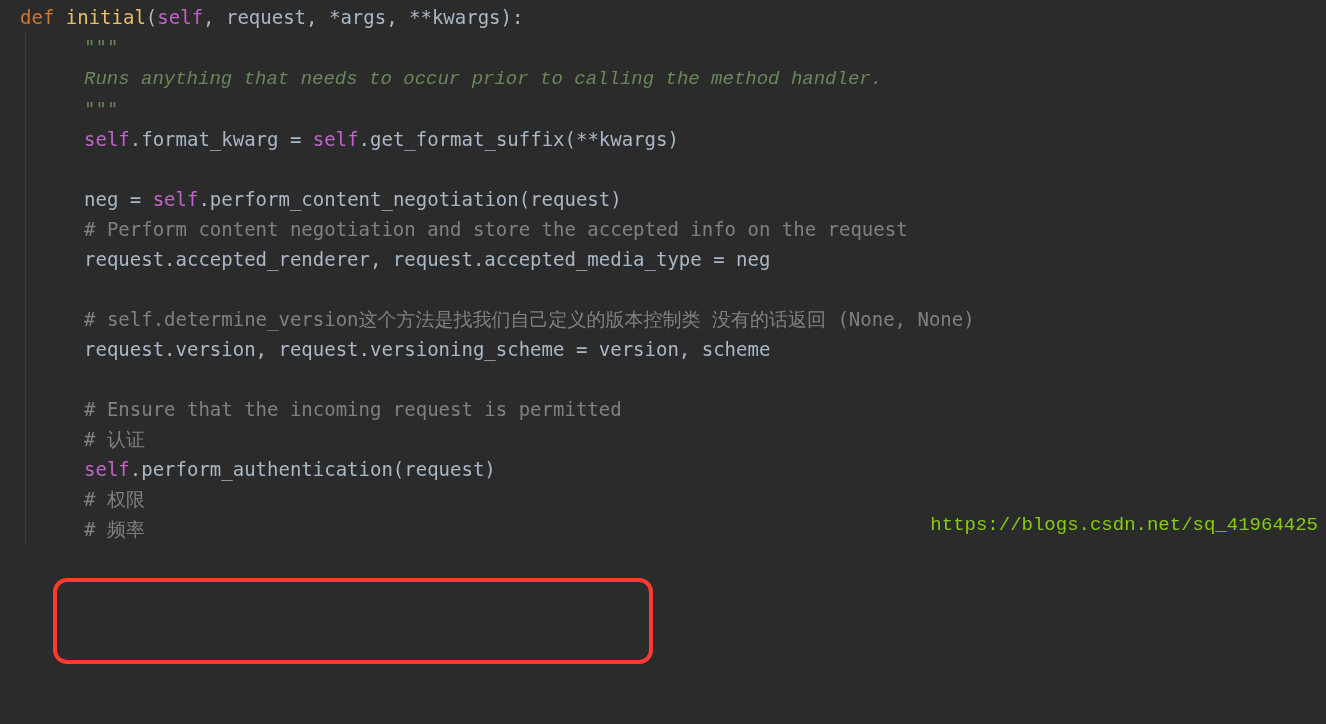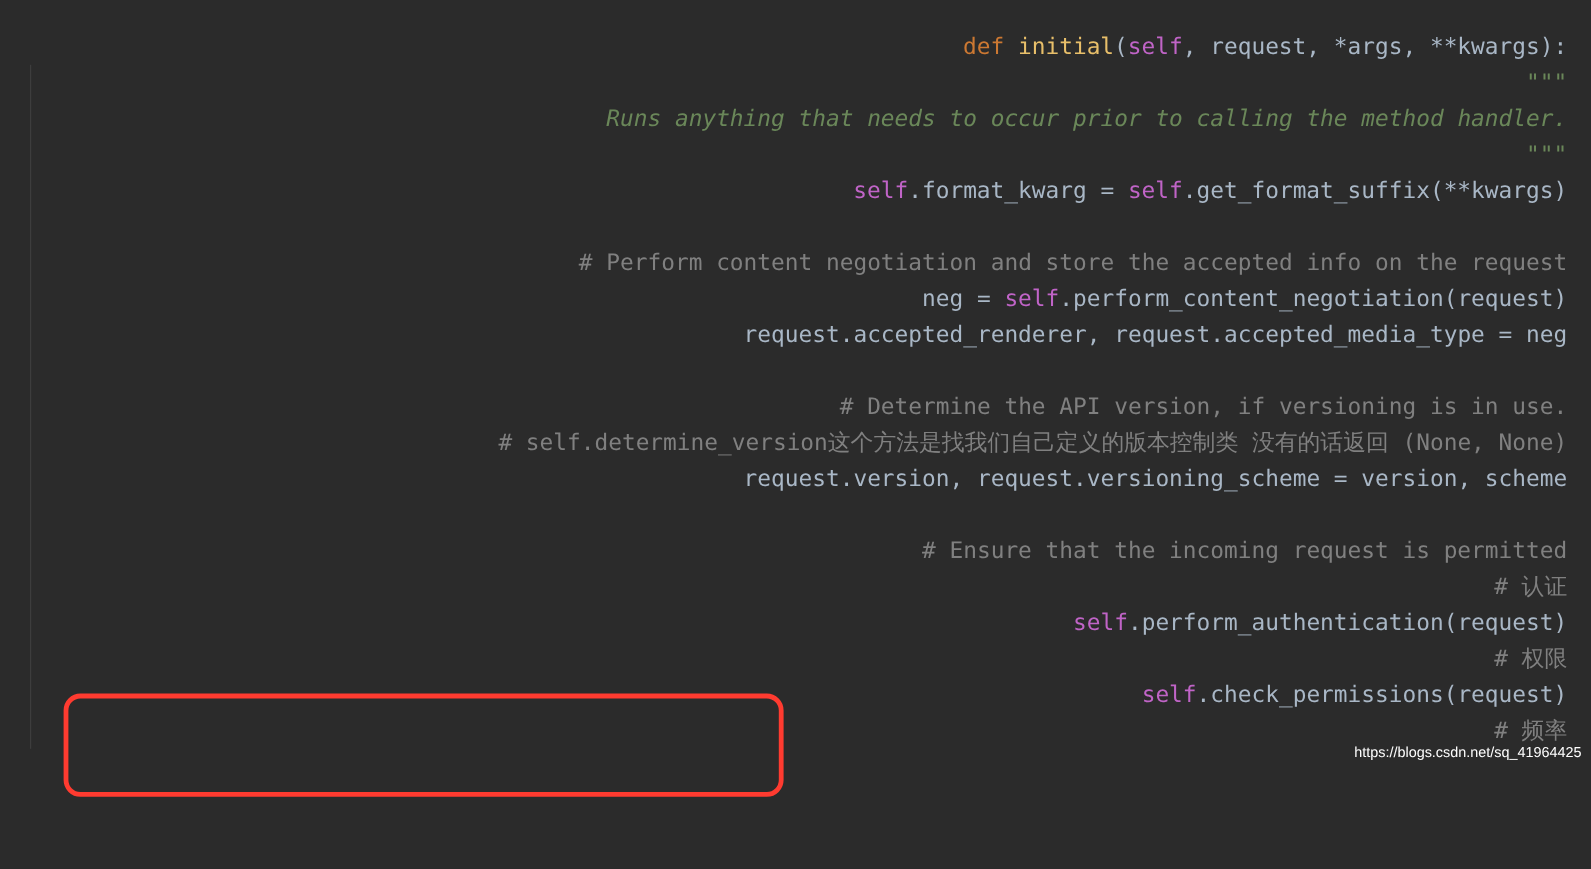--- a/index.html
+++ b/index.html
@@ -8,86 +8,83 @@
     width: 1326px;
     height: 724px;
     background: #2b2b2b;
     font-family: "Menlo", "Consolas", "DejaVu Sans Mono", monospace;
     font-size: 19px;
     line-height: 30px;
     overflow: hidden;
   }
   .editor {
     position: relative;
-    padding: 24px 20px;
+    padding: 2px 20px;
     color: #a9b7c6;
-    text-align: right;
   }
   .indent-guide {
     border-left: 1px solid #3d3d3d;
     padding-left: 58px;
     margin-left: 5px;
     display: block;
   }
   pre {
     margin: 0;
     font-family: inherit;
     white-space: pre;
   }
   .kw-def      { color: #cc7832; }
   .fn-name     { color: #e8bf6a; }
   .paren       { color: #a9b7c6; }
   .self        { color: #c064c7; }
   .param       { color: #a9b7c6; }
   .punct       { color: #a9b7c6; }
   .op          { color: #a9b7c6; }
   .str-quote   { color: #6a8759; }
-  .docstring   { color: #6a8759; font-style: italic; }
+  .docstring   { color: #6a8759; font-style: italic; font-family: Liberation Mono, monospace; }
   .comment     { color: #808080; }
   .plain       { color: #a9b7c6; }
   .highlight-box {
     position: absolute;
     border: 4px solid #ff3b30;
     border-radius: 14px;
     pointer-events: none;
   }
   .watermark {
     position: absolute;
     right: 8px;
     bottom: 6px;
-    font-size: 12px;
-    color: #ffffff;
-    font-family: Liberation Sans, sans-serif;
+    font-size: 19px;
+    color: #84cc16;
+    font-family: Liberation Mono, monospace;
   }
 </style>
 </head>
 <body>
 
 <div class="editor">
 
 <pre><span class="kw-def">def</span> <span class="fn-name">initial</span><span class="paren">(</span><span class="self">self</span><span class="punct">, </span><span class="param">request</span><span class="punct">, </span><span class="param">*args</span><span class="punct">, </span><span class="param">**kwargs</span><span class="paren">):</span></pre>
 
 <div class="indent-guide">
 <pre><span class="str-quote">"""</span></pre>
 <pre><span class="docstring">Runs anything that needs to occur prior to calling the method handler.</span></pre>
 <pre><span class="str-quote">"""</span></pre>
 <pre><span class="self">self</span><span class="plain">.</span><span class="plain">format_kwarg</span><span class="op"> = </span><span class="self">self</span><span class="plain">.</span><span class="plain">get_format_suffix(</span><span class="plain">**kwargs</span><span class="plain">)</span></pre>
 <pre> </pre>
+<pre><span class="plain">neg</span><span class="op"> = </span><span class="self">self</span><span class="plain">.perform_content_negotiation(request)</span></pre>
 <pre><span class="comment"># Perform content negotiation and store the accepted info on the request</span></pre>
-<pre><span class="plain">neg</span><span class="op"> = </span><span class="self">self</span><span class="plain">.perform_content_negotiation(request)</span></pre>
 <pre><span class="plain">request.accepted_renderer, request.accepted_media_type = neg</span></pre>
 <pre> </pre>
-<pre><span class="comment"># Determine the API version, if versioning is in use.</span></pre>
 <pre><span class="comment"># self.determine_version这个方法是找我们自己定义的版本控制类 没有的话返回 (None, None)</span></pre>
 <pre><span class="plain">request.version, request.versioning_scheme = version, scheme</span></pre>
 <pre> </pre>
 <pre><span class="comment"># Ensure that the incoming request is permitted</span></pre>
 <pre><span class="comment"># 认证</span></pre>
 <pre><span class="self">self</span><span class="plain">.perform_authentication(request)</span></pre>
 <pre><span class="comment"># 权限</span></pre>
-<pre><span class="self">self</span><span class="plain">.check_permissions(request)</span></pre>
 <pre><span class="comment"># 频率</span></pre>
 </div>
 
 <div class="highlight-box" style="top:578px;left:53px;width:592px;height:78px;"></div>
 
 <div class="watermark">https://blogs.csdn.net/sq_41964425</div>
 </div>
 
 </body></html>

